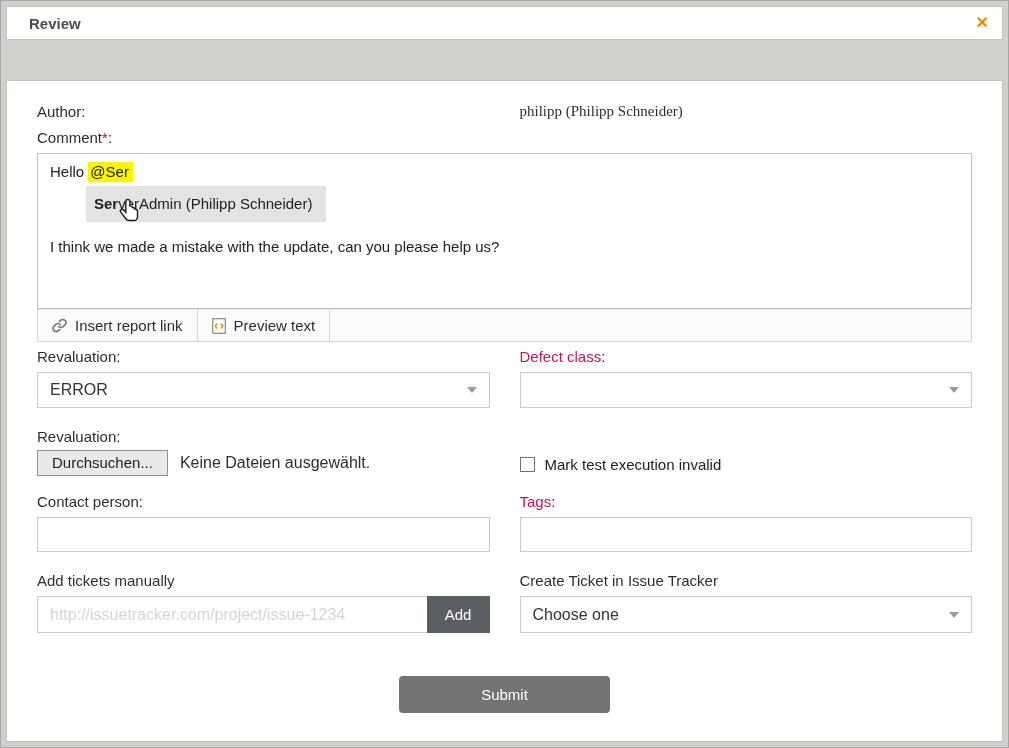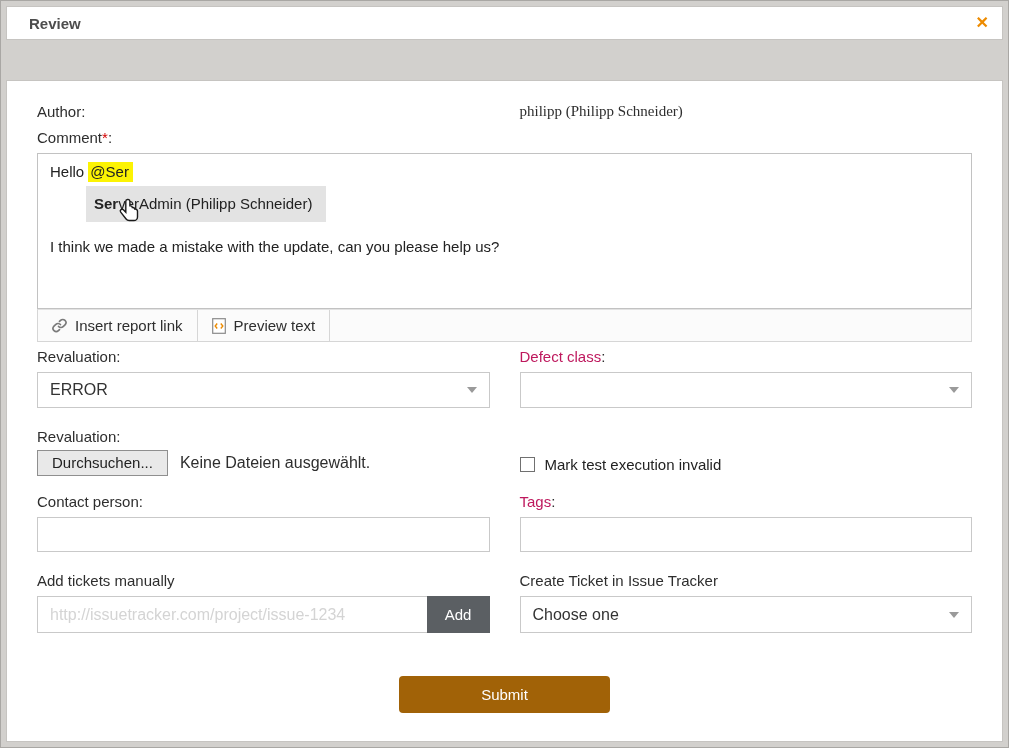--- a/index.html
+++ b/index.html
@@ -141,21 +141,21 @@
     width:63px; height:37px;
     background:#5b5f63; color:#fff;
     border:none; font-size:15px;
     font-family:"Liberation Sans", sans-serif;
     cursor:pointer;
   }
 
   .submit-wrap { display:flex; justify-content:center; margin-top:43px; }
   .submit-btn {
     width:211px; height:37px;
-    background:#a16207; color:#ffffff;
+    background:#737373; color:#ffffff;
     border:none; border-radius:4px;
     font-size:15px; font-family:"Liberation Sans", sans-serif;
     cursor:pointer;
   }
 </style>
 </head>
 <body>
 
 <div class="window">
 

